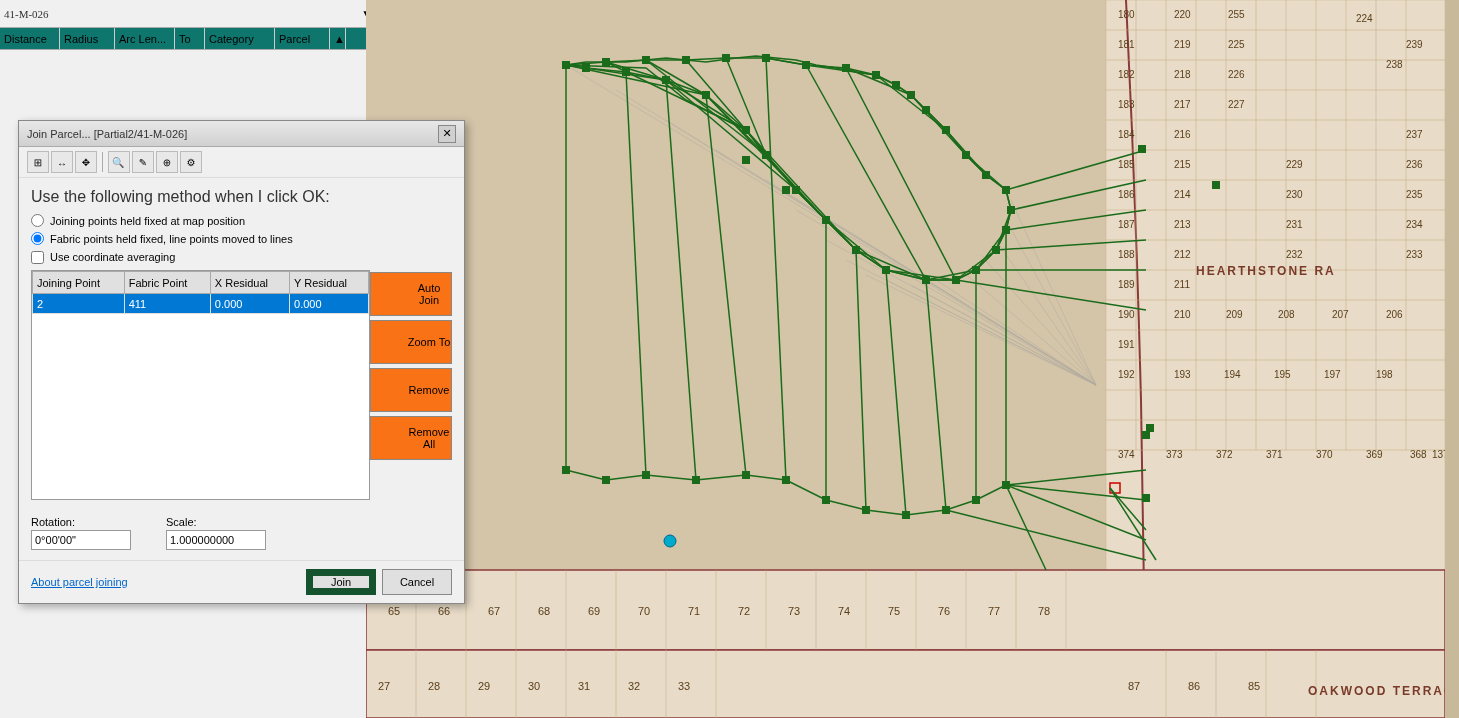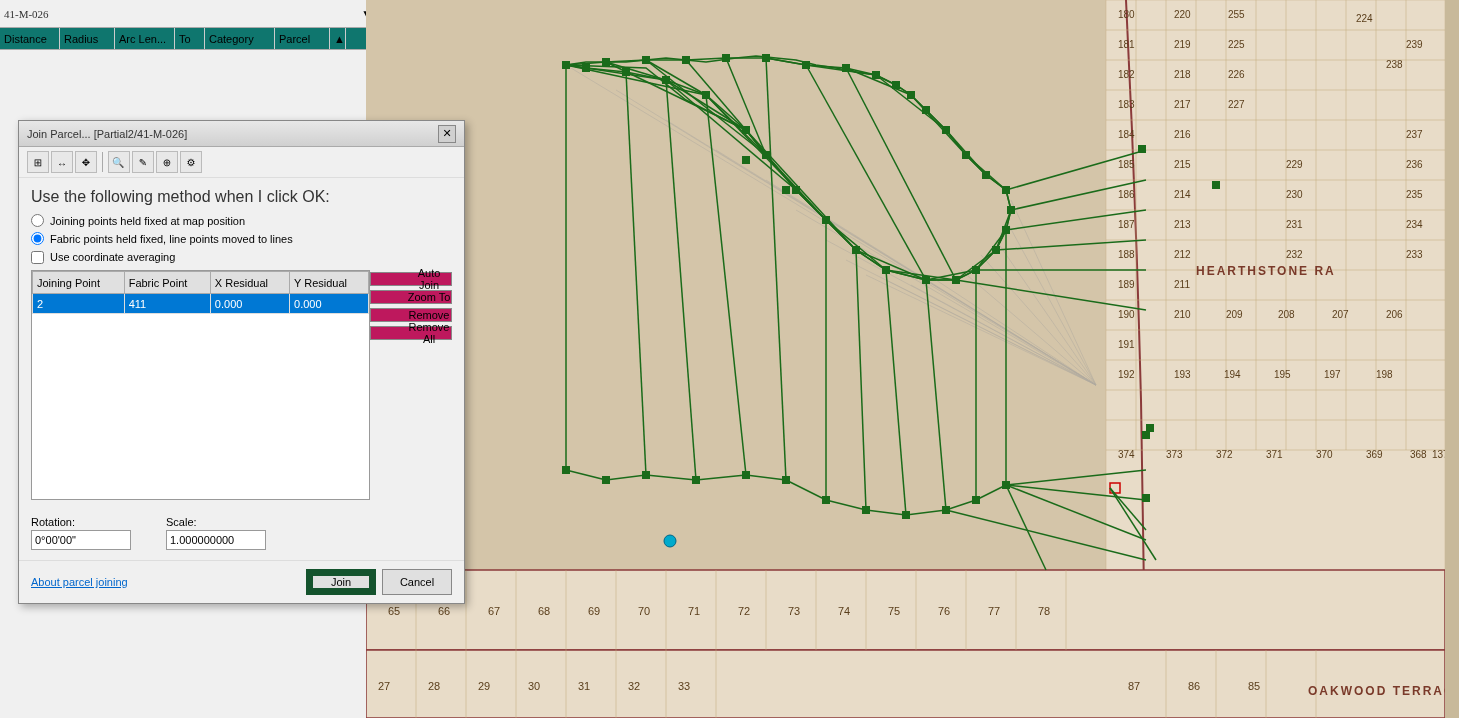--- a/index.html
+++ b/index.html
@@ -181,22 +181,22 @@
       font-size: 11px;
       height: 20px;
     }
     .join-table tr.selected td {
       background: #0078d4;
       color: white;
     }
 
     .action-btn {
       width: 82px;
-      height: 14px;
-      background: #be185d;
+      height: 44px;
+      background: #f97316;
       border: 1px solid #888;
       font-size: 11px;
       cursor: pointer;
       text-align: center;
       display: flex;
       align-items: center;
       justify-content: center;
       padding-left: 36px;
     }
 

